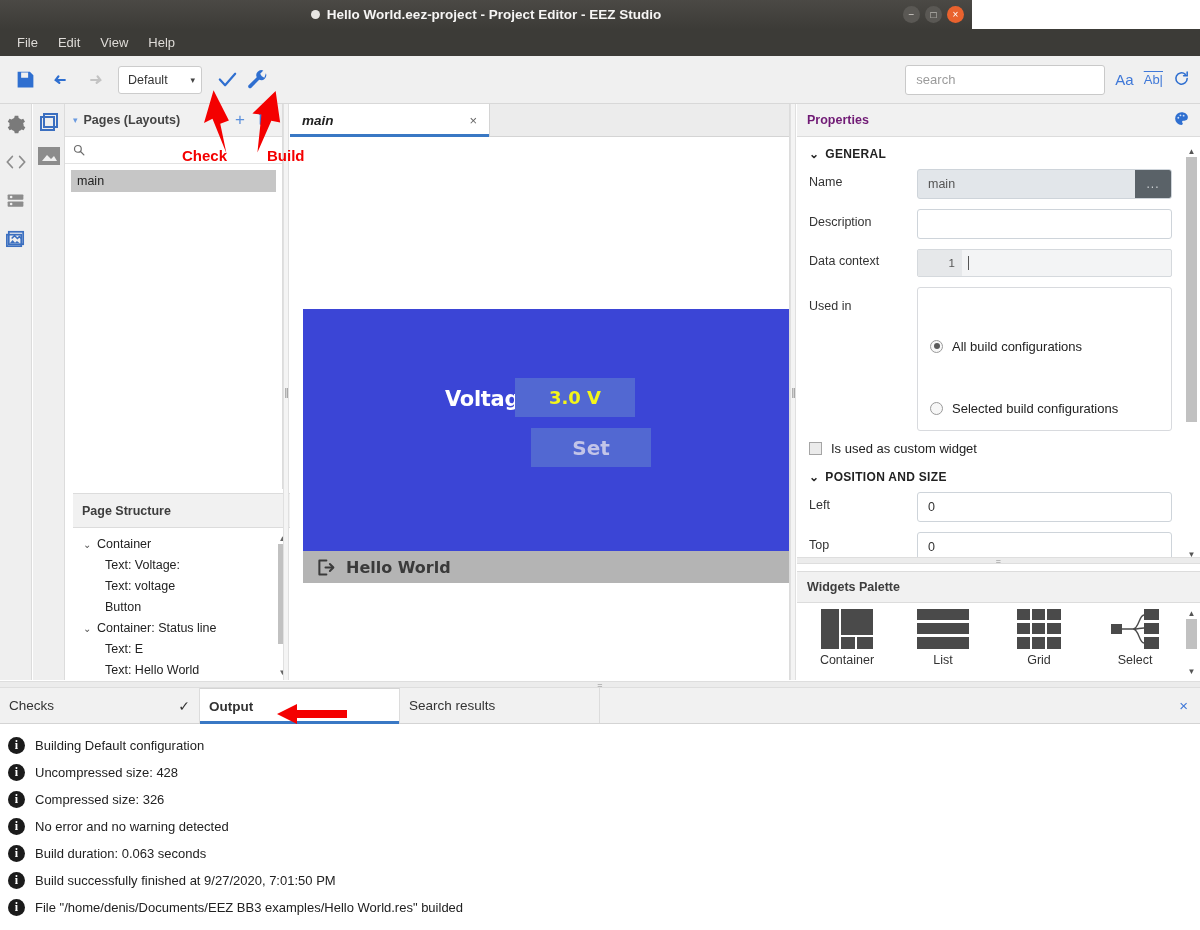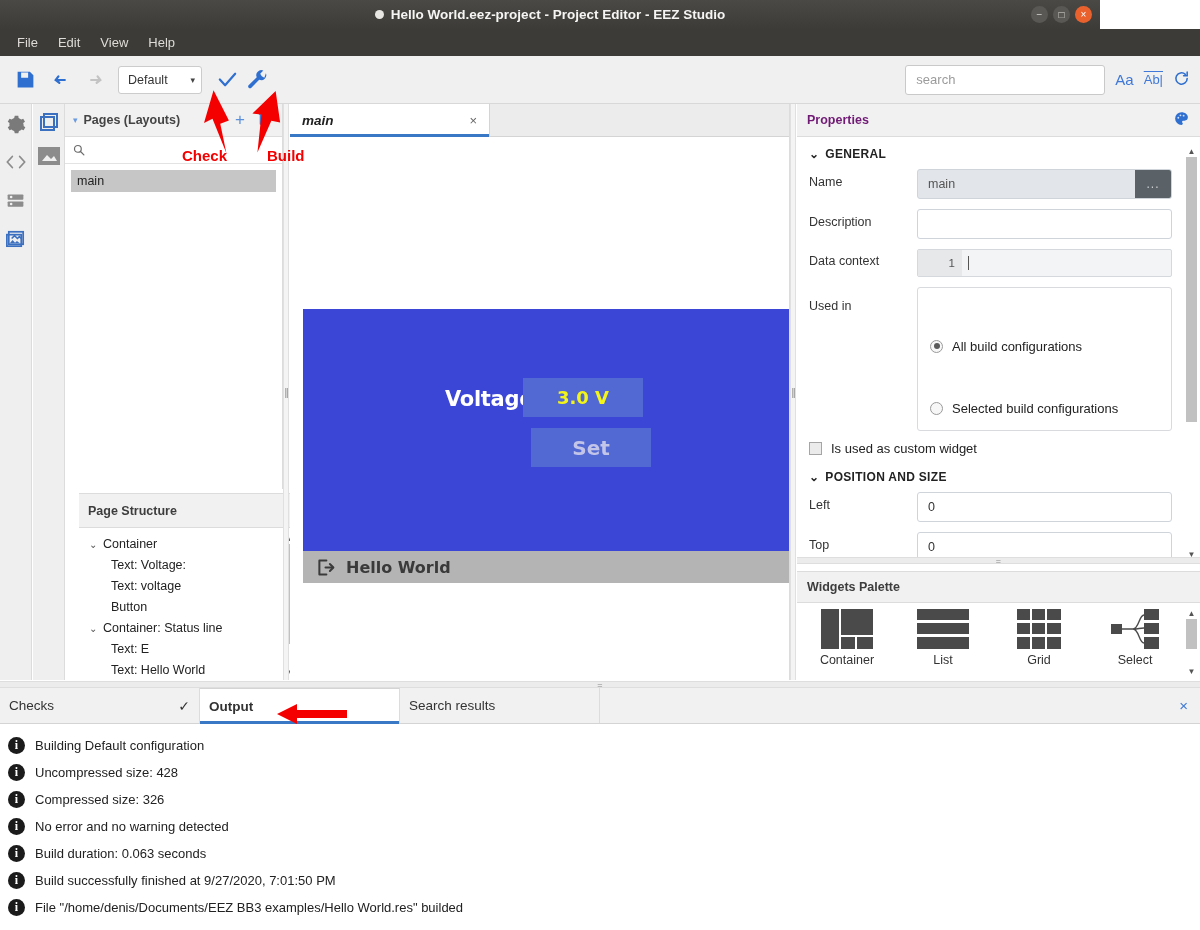--- a/index.html
+++ b/index.html
@@ -6,21 +6,21 @@
   html, body {
     width: 1200px; height: 930px;
     font-family: "Liberation Sans", sans-serif;
     background: #ffffff;
     overflow: hidden;
   }
   #app { position: relative; width: 1200px; height: 930px; }
 
   
   .titlebar {
-    position: absolute; left: 0; top: 0; width: 1100px; height: 29px;
+    position: absolute; left: 0; top: 0; width: 972px; height: 29px;
     background: linear-gradient(to bottom, #4b4945, #3c3b37);
     display: flex; align-items: center; justify-content: center;
   }
   .titlebar .title {
     color: #f6f5f4; font-size: 13.5px; font-weight: bold;
     display: flex; align-items: center; gap: 7px;
   }
   .title-dot { width: 9px; height: 9px; border-radius: 50%; background: #e8e6e3; display:inline-block; }
   .winbtns { position: absolute; right: 8px; top: 6px; display: flex; gap: 5px; }
   .winbtn { width: 17px; height: 17px; border-radius: 50%; background: #5a5854;
@@ -82,21 +82,21 @@
   }
   .panel-head .ttl { font-size: 12.5px; font-weight: bold; color: #444; }
   .panel-head .tri { color: #6a9ae0; font-size: 9px; }
   .head-actions { margin-left: auto; display: flex; align-items: center; gap: 13px; padding-right: 4px; }
   .searchrow { height: 27px; border-bottom: 1px solid #e3e3e3; display: flex; align-items: center; padding-left: 8px; }
   .pages-list { padding: 6px 6px 0 6px; }
   .page-item { height: 22px; line-height: 22px; background: #c6c6c6; color: #222; font-size: 12.5px;
                padding-left: 6px; }
 
   
-  .ps-panel { position: absolute; left: 79px; top: 493px; width: 218px; height: 187px; background: #fff;
+  .ps-panel { position: absolute; left: 73px; top: 493px; width: 218px; height: 187px; background: #fff;
               border-right: 1px solid #dcdcdc; border-top: 1px solid #dcdcdc; }
   .ps-head { height: 34px; background: #f1f1f1; border-bottom: 1px solid #dcdcdc;
              display:flex; align-items:center; padding-left: 9px; font-size: 12.5px; font-weight: bold; color: #3d3d3d; }
   .ps-tree { padding: 6px 0 0 0; position: relative; height: 152px; overflow: hidden; }
   .tree-row { height: 21px; line-height: 21px; font-size: 12.5px; color: #222; padding-left: 10px;
               display: flex; align-items: center; gap: 4px; }
   .tree-row.ind { padding-left: 32px; }
   .chev { color: #555; font-size: 10px; width: 10px; display:inline-block; }
   .vscroll { position: absolute; right: 2px; top: 4px; width: 11px; bottom: 2px; }
   .vscroll .arr { height: 12px; display:flex; align-items:center; justify-content:center; font-size:8px; color:#666; }
@@ -117,21 +117,21 @@
   .tab { width: 200px; background: #fff; border-right: 1px solid #d4d4d4; position: relative;
          display:flex; align-items:center; padding: 0 12px; }
   .tab .lbl { font-size: 13.5px; font-style: italic; font-weight: bold; color: #222; }
   .tab .x { margin-left: auto; color: #666; font-size: 13px; }
   .tab .underline { position:absolute; left:0; right:0; bottom:-1px; height:3px; background:#3978c4; }
   .canvas { position: relative; height: 542px; background: #fff; overflow: hidden; }
   .device { position: absolute; left: 13px; top: 172px; width: 489px; height: 274px; }
   .screen { width: 489px; height: 242px; background: #3b45d6; position: relative; }
   .volt-label { position: absolute; left: 142px; top: 78px; font-size: 21px; font-weight: bold;
                 color: #ffffff; font-family: "DejaVu Sans", sans-serif; letter-spacing: -0.3px; }
-  .volt-box { position: absolute; left: 220px; top: 69px; width: 120px; height: 39px; background: #5268d2;
+  .volt-box { position: absolute; left: 212px; top: 69px; width: 120px; height: 39px; background: #5268d2;
               display:flex; align-items:center; justify-content:center; }
   .volt-box span { color: #f3f51a; font-size: 18px; font-weight: bold; font-family: "DejaVu Sans", sans-serif; }
   .set-box { position: absolute; left: 228px; top: 119px; width: 120px; height: 39px; background: #5268d2;
              display:flex; align-items:center; justify-content:center; }
   .set-box span { color: #c2c4e8; font-size: 20px; font-weight: bold; font-family: "DejaVu Sans", sans-serif; }
   .statusline { width: 489px; height: 32px; background: #b4b4b4; display:flex; align-items:center; gap: 10px; padding-left: 12px; }
   .statusline .txt { font-size: 16px; font-weight: bold; color: #3a3a3a; font-family: "DejaVu Sans", sans-serif; }
 
   
   .props { position: absolute; left: 797px; top: 104px; width: 403px; height: 460px; background: #fff; }

